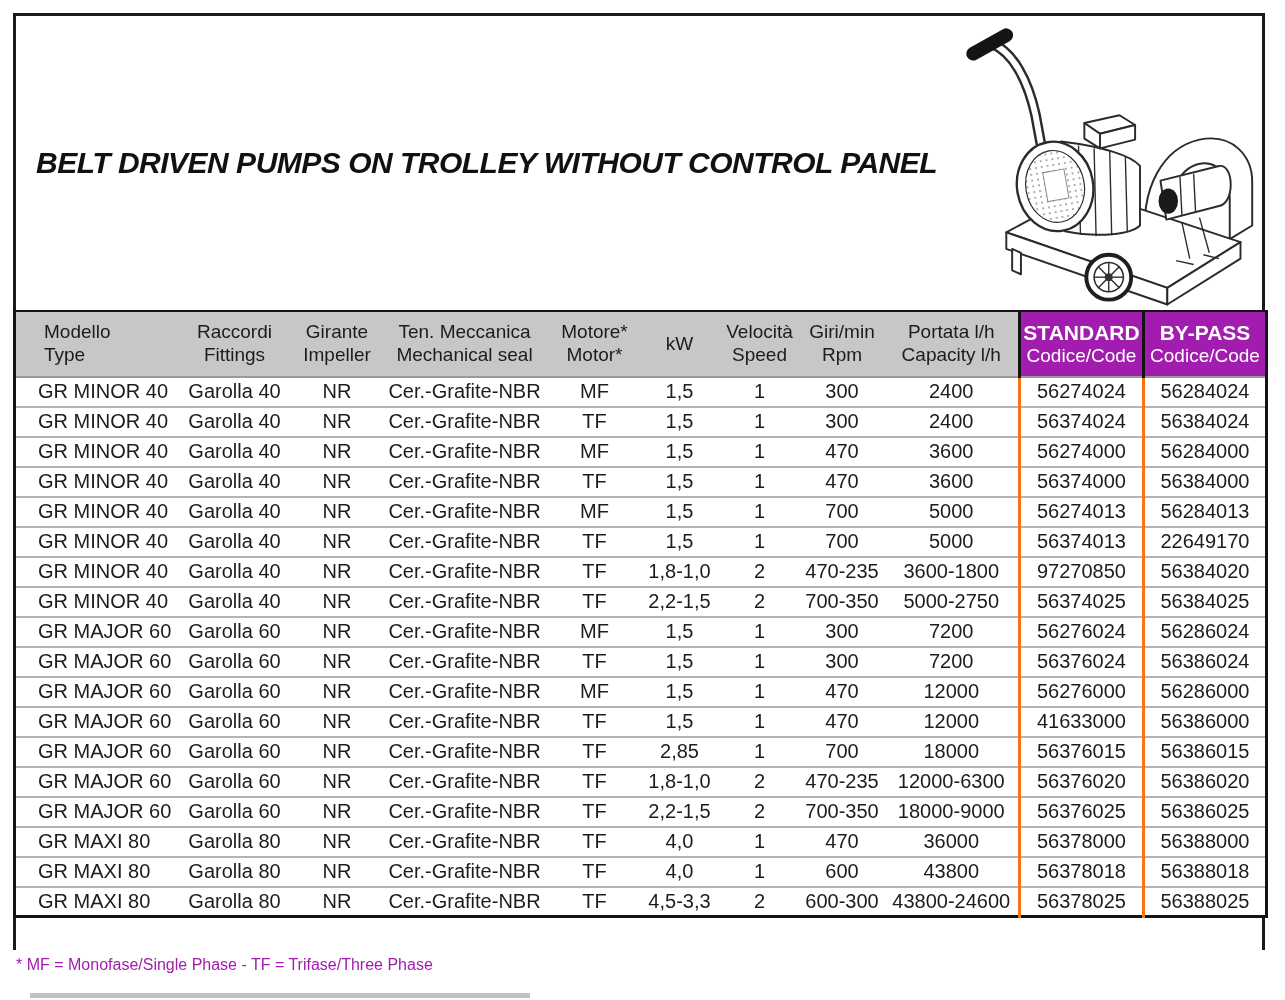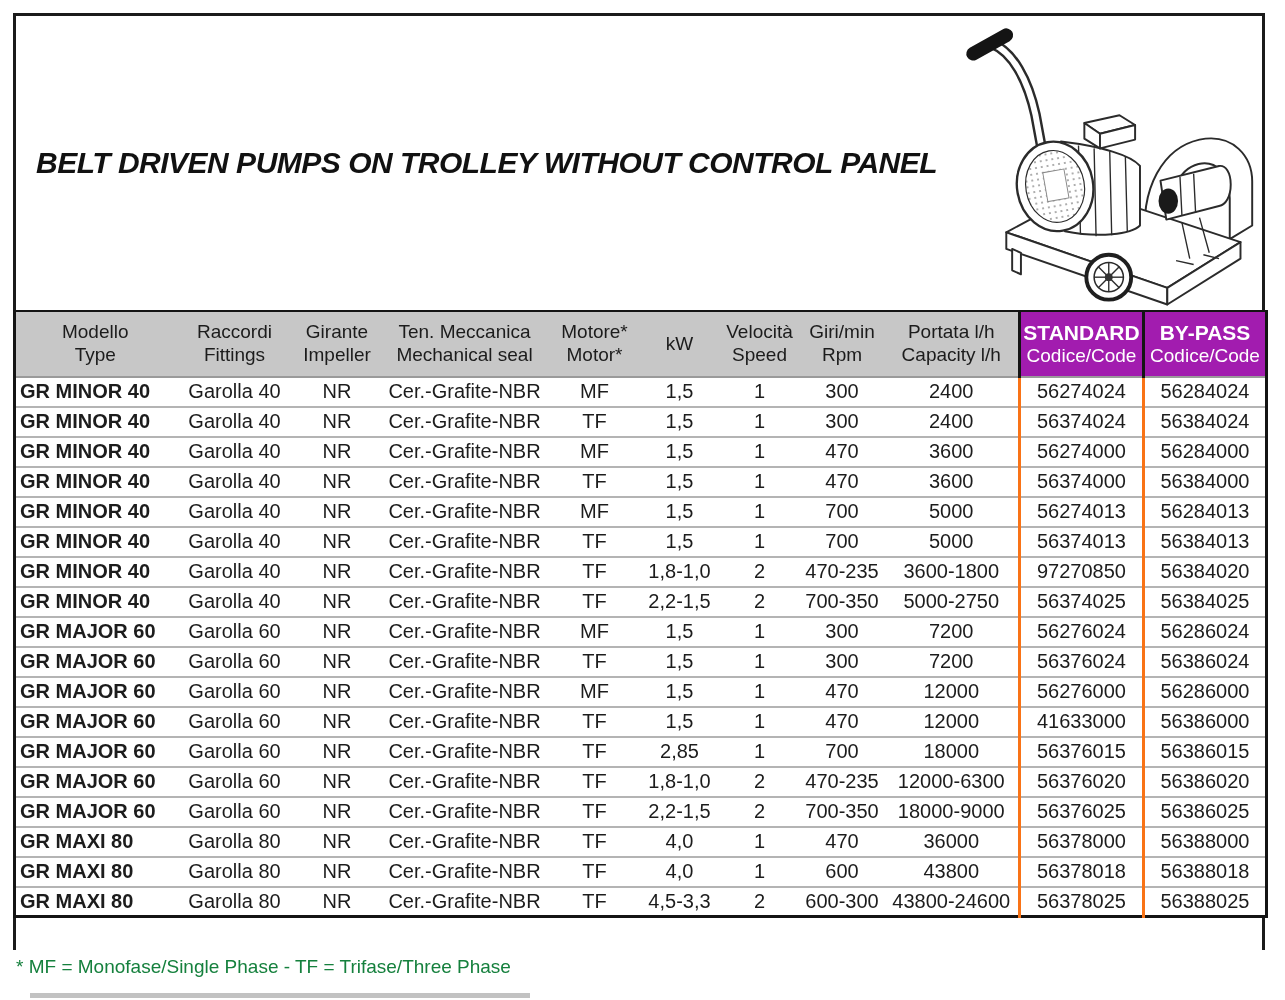--- a/index.html
+++ b/index.html
@@ -22,42 +22,42 @@
     position:absolute;left:-3px;top:294px;width:1252px;
     border-collapse:collapse;table-layout:fixed;
     border:3px solid #141414;border-top-width:2px;
     background:#fff;
   }
   .pump-table th{
     background:#c7c7c7;color:#1c1c1c;font-weight:normal;
     font-size:19px;line-height:1.2;padding:8px 2px;vertical-align:middle;
     height:48px;box-sizing:border-box;text-align:center;
   }
-  .pump-table th.h-model{text-align:center;padding-left:2px;}
+  .pump-table th.h-model{text-align:left;padding-left:28px;}
   .pump-table th.h-dark{
     background:#a21caf;color:#ffffff;
     border-left:3px solid #141414;border-right:3px solid #141414;
   }
   .pump-table th.h-dark .l1{font-weight:bold;font-size:21px;}
   .pump-table th .l1{display:block;}
   .pump-table th .l2{display:block;}
   .pump-table td{
     font-size:20px;text-align:center;vertical-align:middle;
     height:30px;padding:0 2px;box-sizing:border-box;
     border-top:2px solid #b4b4b4;white-space:nowrap;overflow:hidden;
   }
   .pump-table tbody tr:first-child td{border-top:2px solid #9a9a9a;}
   .pump-table td.c0{
-    text-align:left;padding-left:4px;font-weight:bold;font-size:20px;
+    text-align:left;padding-left:22px;font-weight:normal;font-size:20px;
   }
   .pump-table td.c9, .pump-table td.c10{
     border-left:3px solid #f97316;
   }
   .footnote{
-    position:absolute;left:16px;top:956px;font-size:19px;color:#15803d;
+    position:absolute;left:16px;top:956px;font-size:16px;color:#a21caf;
   }
   .bottom-bar-fragment{
     position:absolute;left:30px;top:993px;width:500px;height:5px;
     background:#c2c2c2;
   }
   .draw{stroke:#2b2b2b;stroke-width:2;fill:#ffffff;stroke-linejoin:round;}
   .draw-thin{stroke:#2b2b2b;stroke-width:1.4;fill:none;}
 </style>
 </head>
 <body>
@@ -248,21 +248,21 @@
           <td class="c0">GR MINOR 40</td>
           <td class="c1">Garolla 40</td>
           <td class="c2">NR</td>
           <td class="c3">Cer.-Grafite-NBR</td>
           <td class="c4">TF</td>
           <td class="c5">1,5</td>
           <td class="c6">1</td>
           <td class="c7">700</td>
           <td class="c8">5000</td>
           <td class="c9">56374013</td>
-          <td class="c10">56384013</td>
+          <td class="c10">22649170</td>
         </tr>
         <tr>
           <td class="c0">GR MINOR 40</td>
           <td class="c1">Garolla 40</td>
           <td class="c2">NR</td>
           <td class="c3">Cer.-Grafite-NBR</td>
           <td class="c4">TF</td>
           <td class="c5">1,8-1,0</td>
           <td class="c6">2</td>
           <td class="c7">470-235</td>

